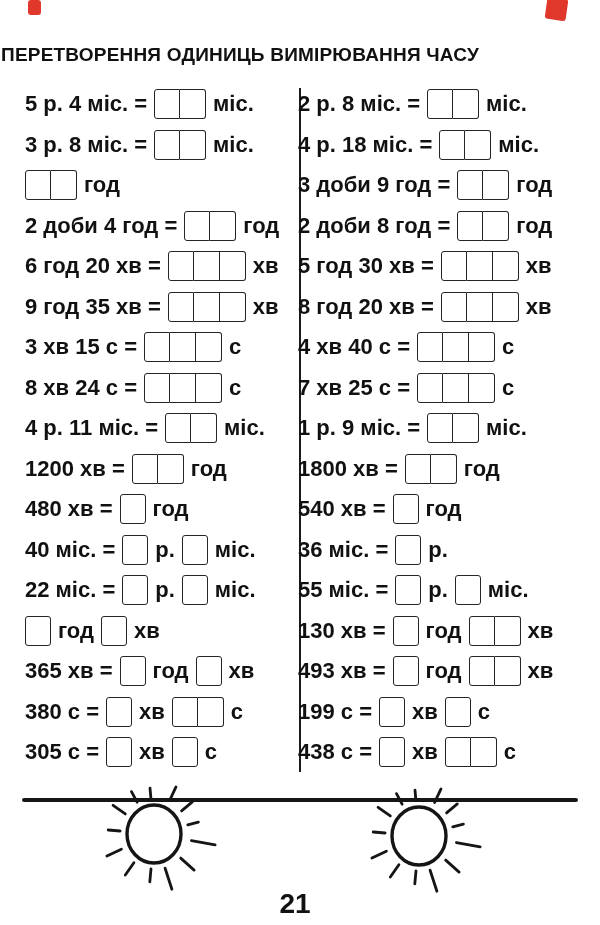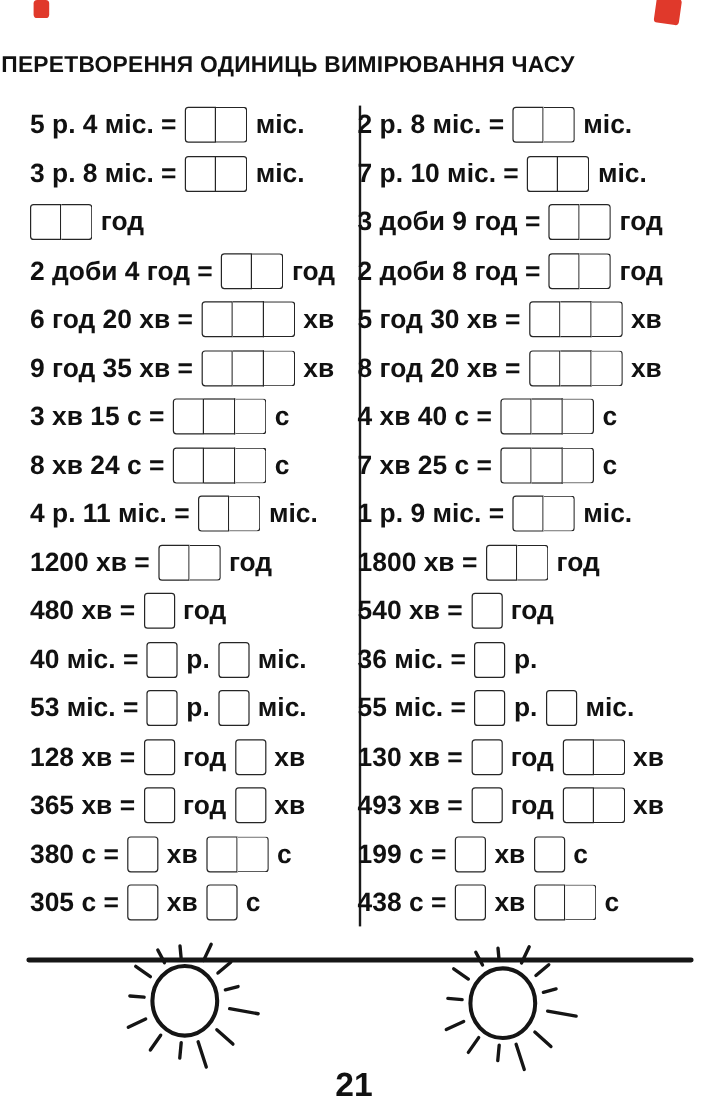--- a/index.html
+++ b/index.html
@@ -154,32 +154,31 @@
           <span class="boxes">
             <span class="box"></span>
           </span>
           <span>р.</span>
           <span class="boxes">
             <span class="box"></span>
           </span>
           <span>міс.</span>
         </div>
         <div class="row">
-          <span>53 міс. =</span>
+          <span>22 міс. =</span>
           <span class="boxes">
             <span class="box"></span>
           </span>
           <span>р.</span>
           <span class="boxes">
             <span class="box"></span>
           </span>
           <span>міс.</span>
         </div>
         <div class="row">
-          <span>128 хв =</span>
           <span class="boxes">
             <span class="box"></span>
           </span>
           <span>год</span>
           <span class="boxes">
             <span class="box"></span>
           </span>
           <span>хв</span>
         </div>
         <div class="row">
@@ -221,21 +220,21 @@
     <div class="col col-right" id="col-right">
         <div class="row">
           <span>2 р. 8 міс. =</span>
           <span class="boxes">
             <span class="box"></span>
             <span class="box"></span>
           </span>
           <span>міс.</span>
         </div>
         <div class="row">
-          <span>7 р. 10 міс. =</span>
+          <span>4 р. 18 міс. =</span>
           <span class="boxes">
             <span class="box"></span>
             <span class="box"></span>
           </span>
           <span>міс.</span>
         </div>
         <div class="row">
           <span>3 доби 9 год =</span>
           <span class="boxes">
             <span class="box"></span>

